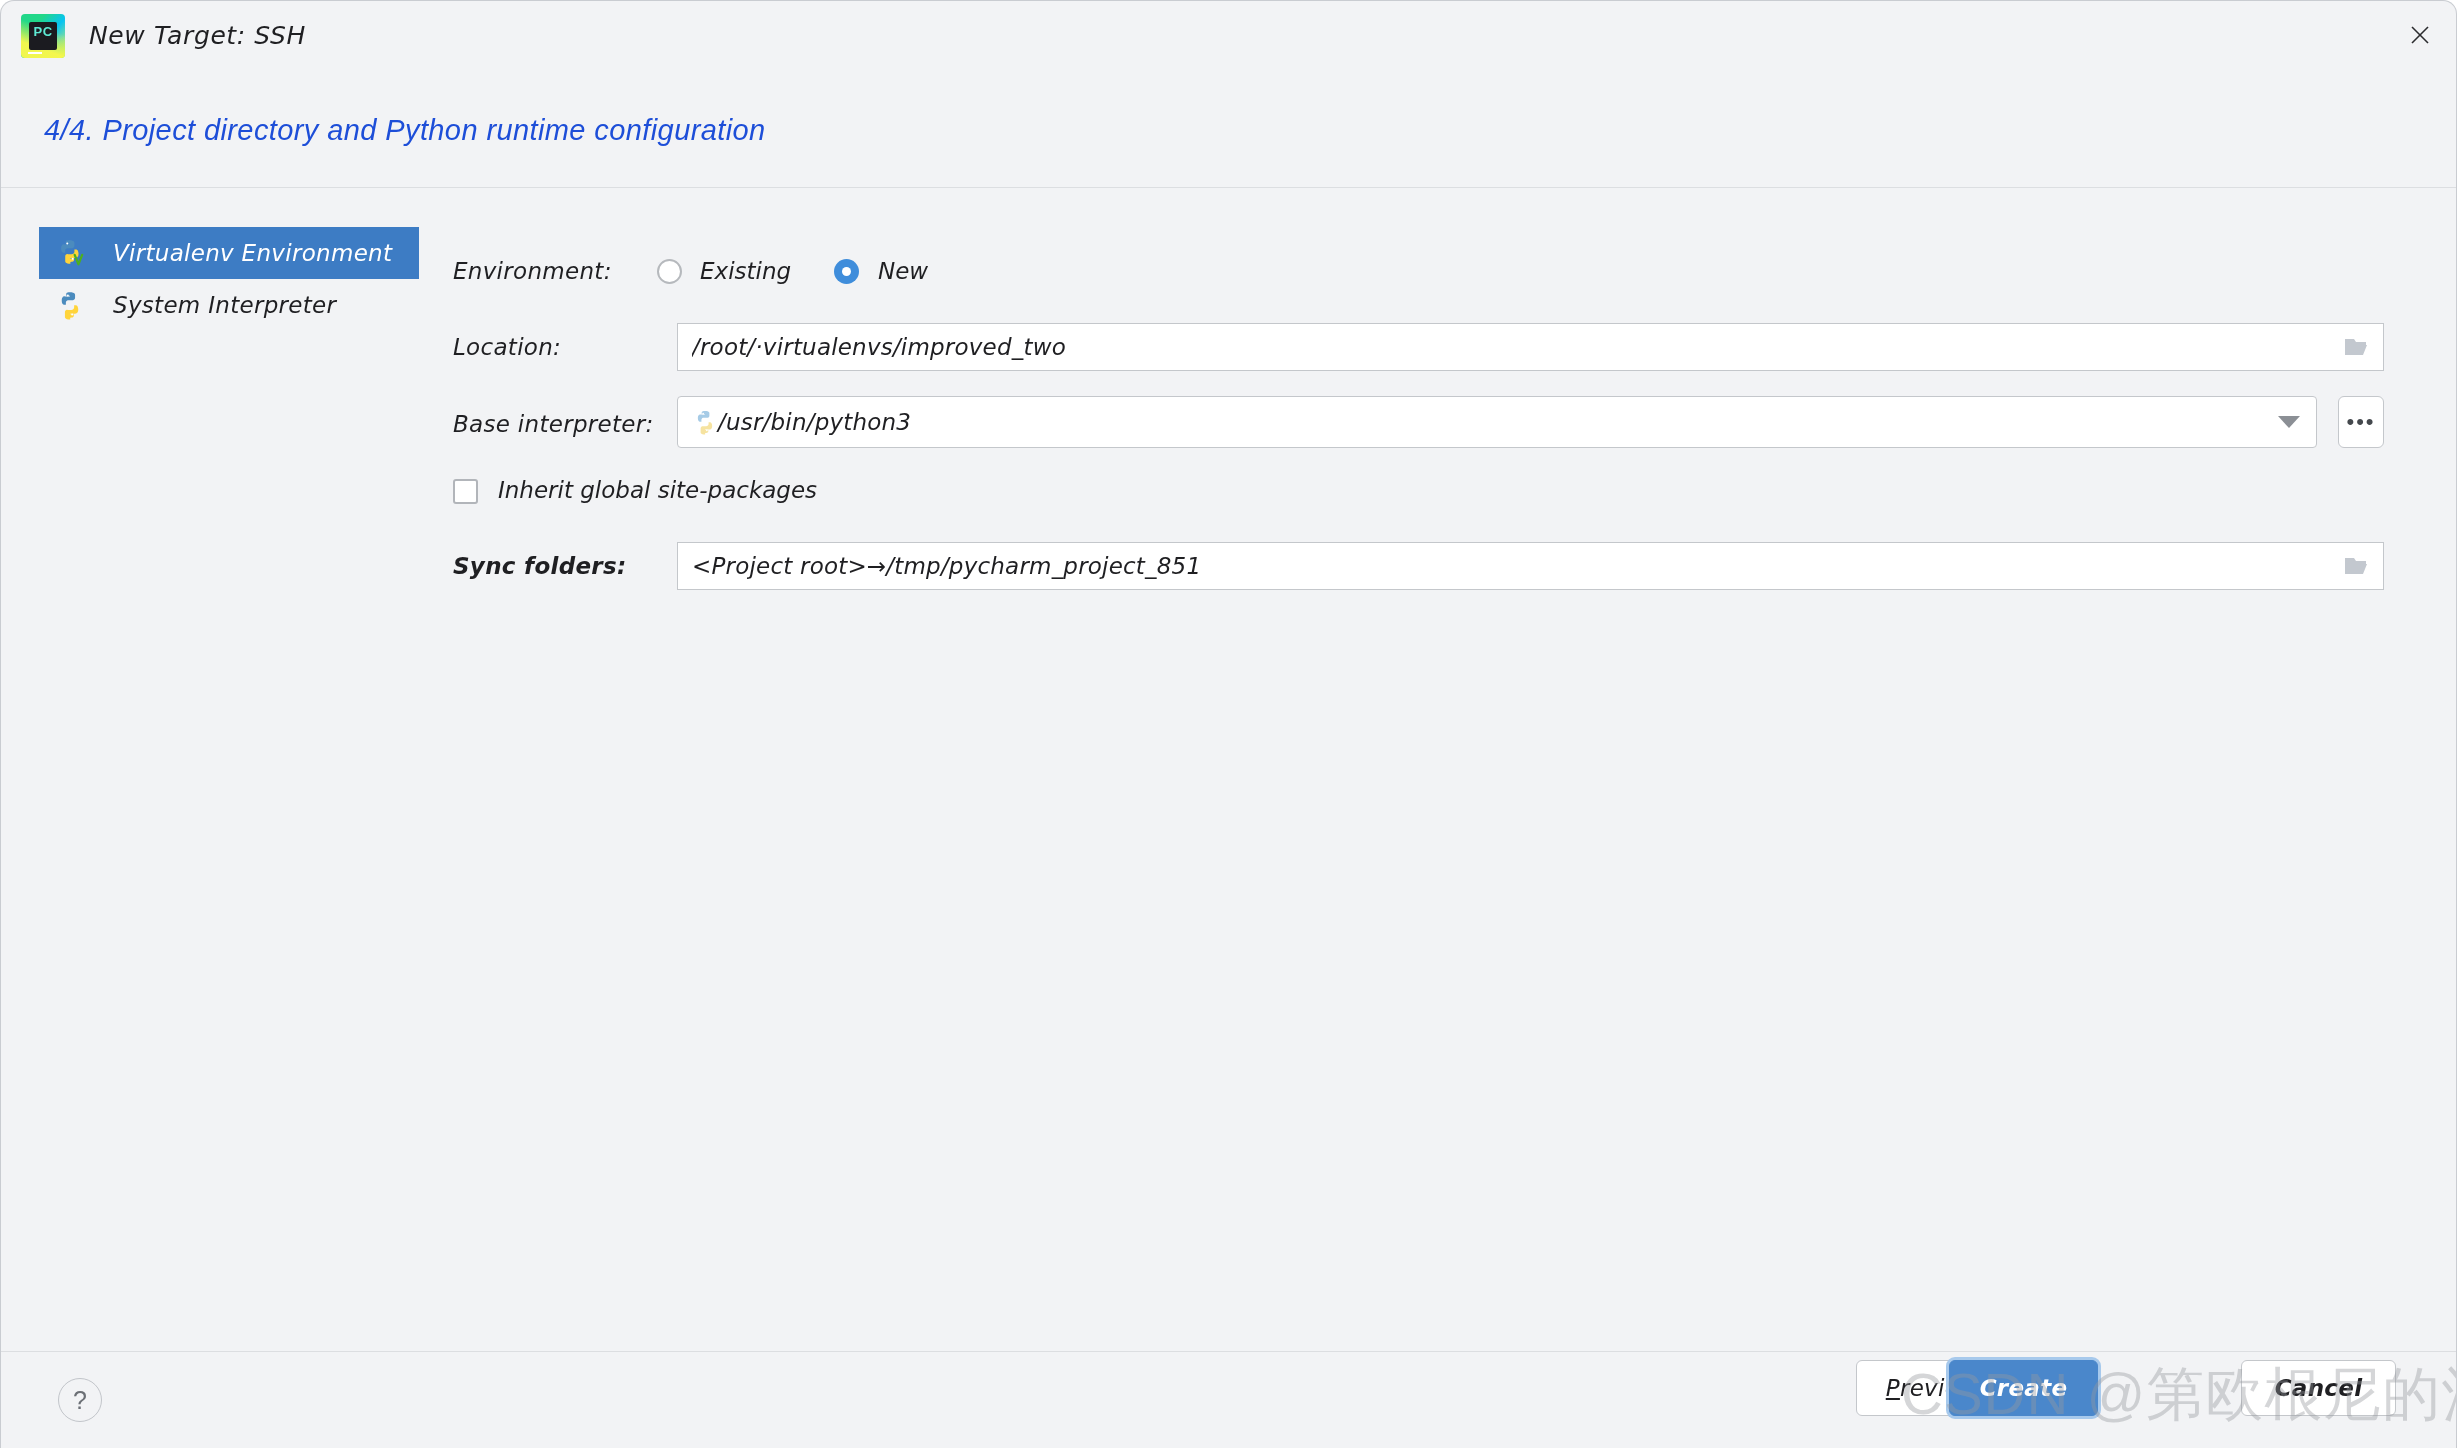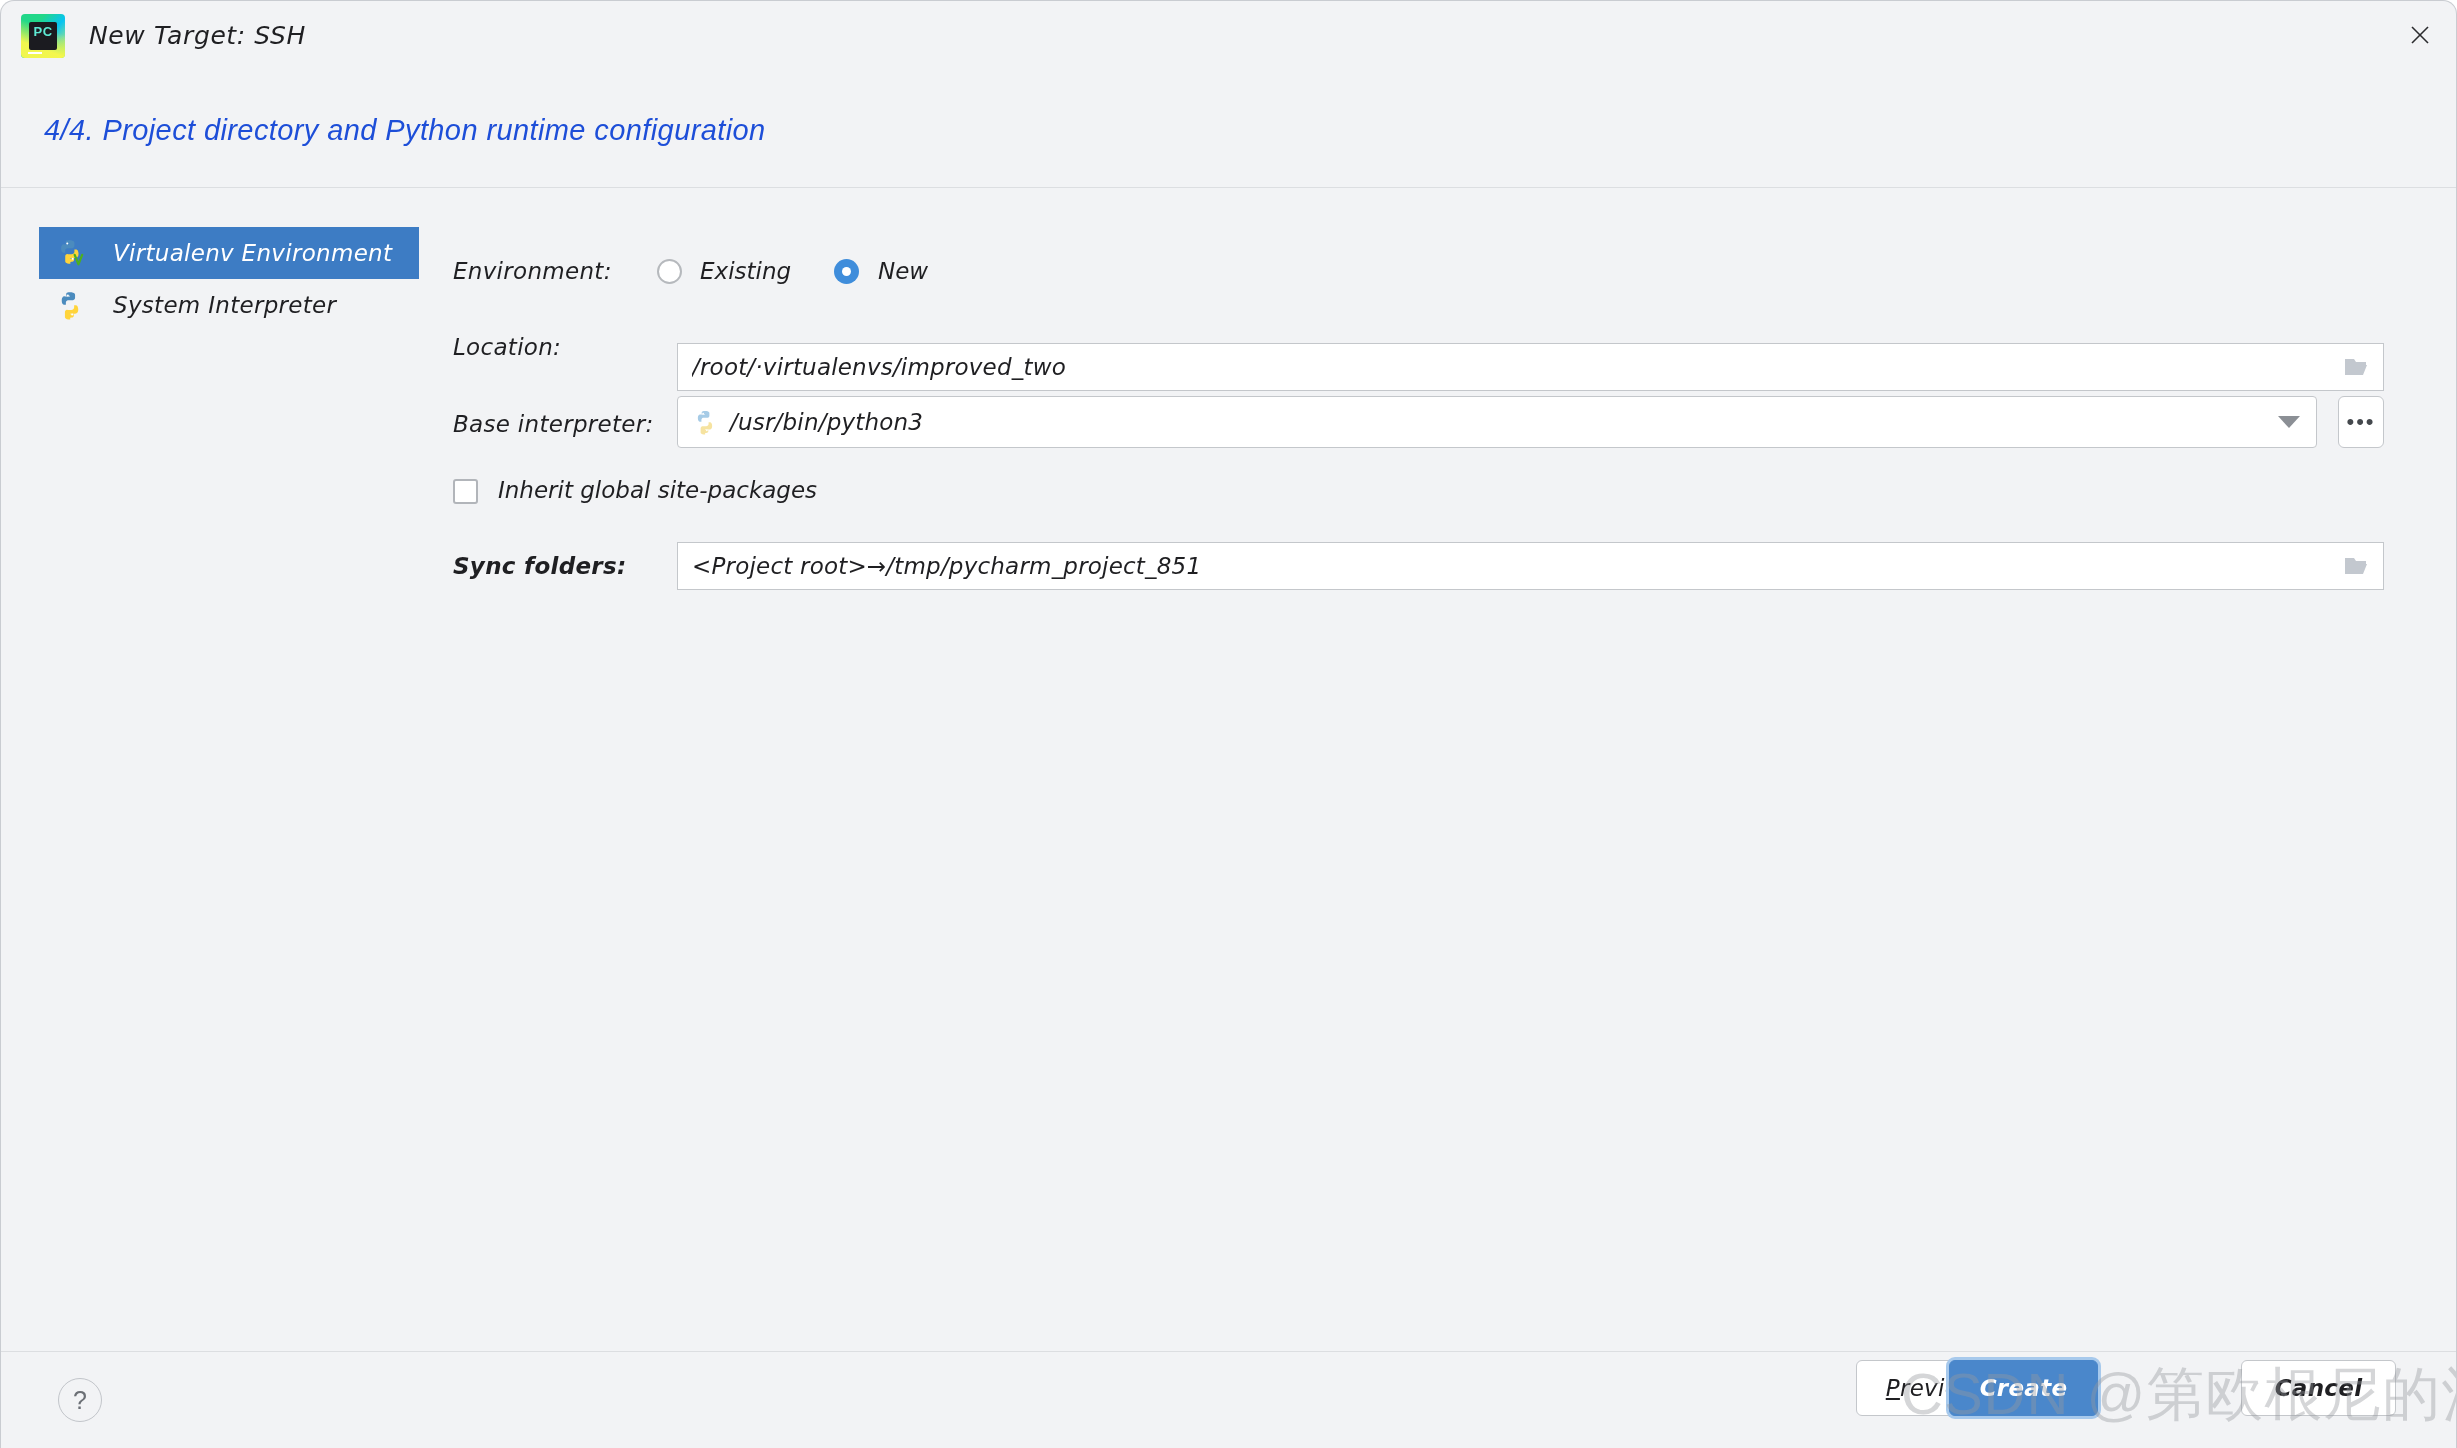--- a/index.html
+++ b/index.html
@@ -203,21 +203,21 @@
     padding: 0 10px 0 14px;
     cursor: default;
   }
   .combo .value {
     font-family: "DejaVu Sans", sans-serif;
     font-style: italic;
     font-size: 23px;
     color: #1f1f22;
     white-space: nowrap;
     flex: 1 1 auto;
-    margin-left: 12px;
+    margin-left: 0;
     letter-spacing: 0.2px;
   }
   .caret {
     width: 0; height: 0;
     border-left: 11px solid transparent;
     border-right: 11px solid transparent;
     border-top: 12px solid #8b8f95;
     flex: 0 0 auto;
     margin-right: 6px;
   }
@@ -371,21 +371,21 @@
 
   <div class="form">
 
     <div class="row-label" style="left:452px; top:257px;">Environment:</div>
     <div class="radio" style="left:656px; top:258px;"></div>
     <div class="radio-label" style="left:699px; top:257px;">Existing</div>
     <div class="radio checked" style="left:833px; top:258px;"></div>
     <div class="radio-label" style="left:877px; top:257px;">New</div>
 
     <div class="row-label" style="left:452px; top:333px;">Location:</div>
-    <div class="textfield" style="left:676px; top:322px; width:1707px;margin-top:20px;">
+    <div class="textfield" style="left:676px; top:322px; width:1707px;">
       <span class="value">/root/·virtualenvs/improved_two</span>
       <span class="folder-ico">
         <svg width="30" height="24" viewBox="0 0 30 24">
           <path d="M2 4 h9 l2 3 h10 v3 H2 z" fill="#c3c8cf"></path>
           <path d="M2 10 h22 l-4 10 H2 z" fill="#c3c8cf"></path>
         </svg>
       </span>
     </div>
 
     <div class="row-label" style="left:452px; top:410px;">Base interpreter:</div>

